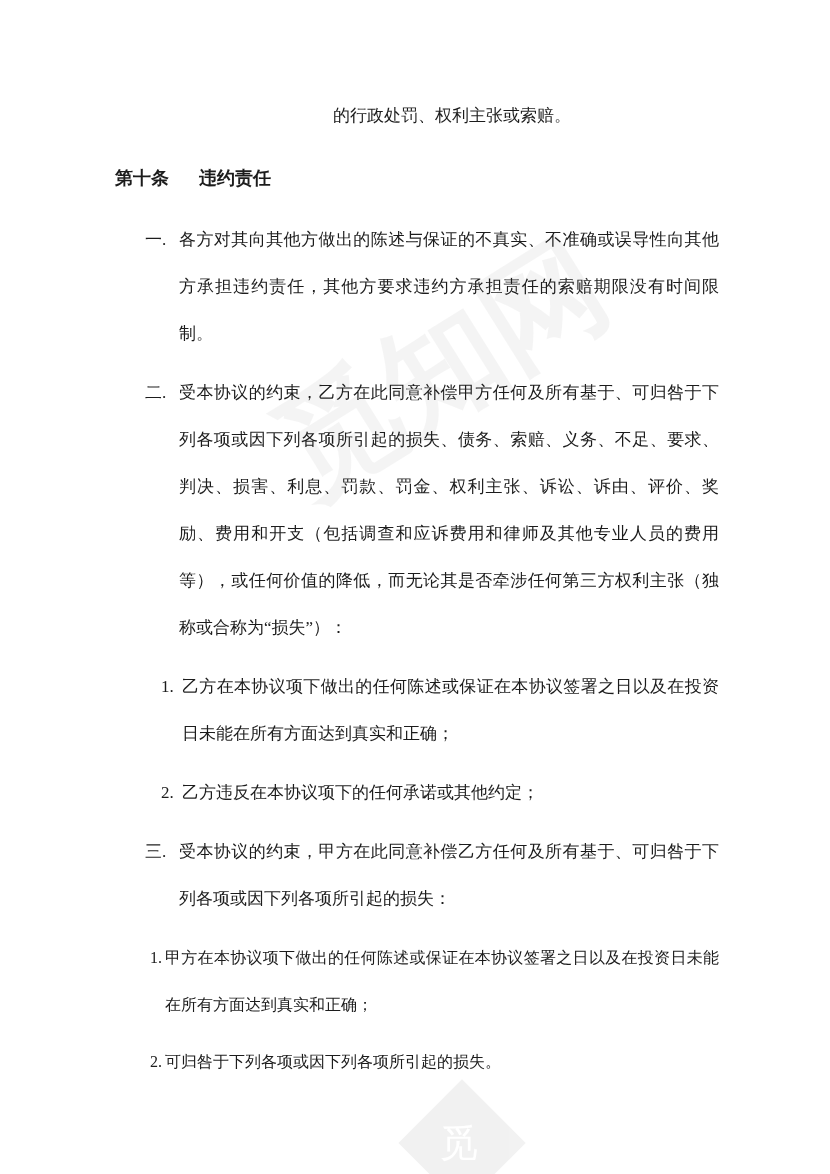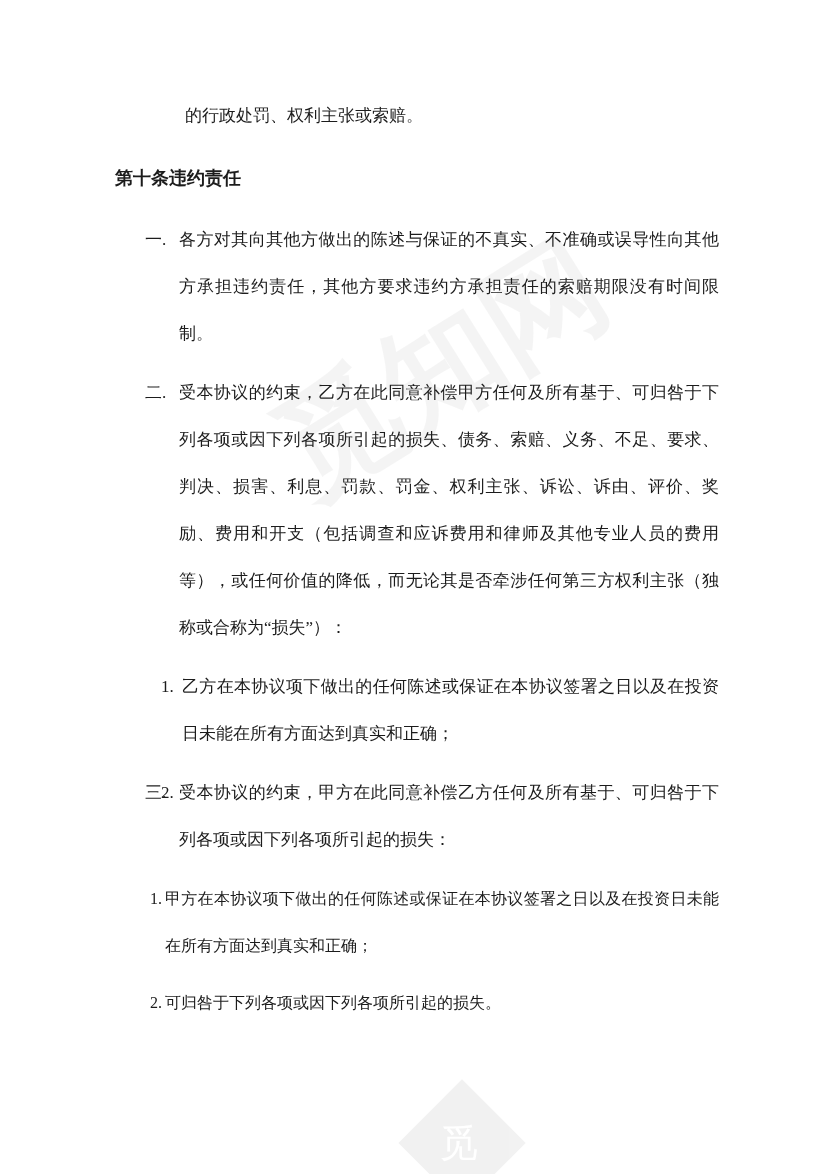--- a/index.html
+++ b/index.html
@@ -15,29 +15,30 @@
   .content {
     position: absolute;
     left: 115px;
     top: 92px;
     width: 604px;
     font-size: 17px;
     line-height: 47px;
   }
   .continuation {
     margin: 0 0 0 70px;
+    text-align: center;
   }
   p { margin: 0; }
   .heading {
     margin: 16px 0 14px 0;
     font-size: 18px;
     font-weight: bold;
     line-height: 47px;
   }
-  .heading-title { }
+  .heading-title { margin-left: 30px; }
   .item {
     position: relative;
     margin: 12px 0 12px 30px;
     padding-left: 34px;
     text-align: justify;
   }
   .item .marker {
     position: absolute;
     left: 0;
     top: 0;
@@ -114,21 +115,21 @@
     <p class="continuation">的行政处罚、权利主张或索赔。</p>
 
     <h2 class="heading"><span class="heading-num">第十条</span><span class="heading-title">违约责任</span></h2>
 
     <p class="item"><span class="marker">一.</span><span class="item-text">各方对其向其他方做出的陈述与保证的不真实、不准确或误导性向其他方承担违约责任，其他方要求违约方承担责任的索赔期限没有时间限制。</span></p>
 
     <p class="item"><span class="marker">二.</span><span class="item-text">受本协议的约束，乙方在此同意补偿甲方任何及所有基于、可归咎于下列各项或因下列各项所引起的损失、债务、索赔、义务、不足、要求、判决、损害、利息、罚款、罚金、权利主张、诉讼、诉由、评价、奖励、费用和开支（包括调查和应诉费用和律师及其他专业人员的费用等），或任何价值的降低，而无论其是否牵涉任何第三方权利主张（独称或合称为“损失”）：</span></p>
 
     <p class="subitem"><span class="marker">1.</span><span class="item-text">乙方在本协议项下做出的任何陈述或保证在本协议签署之日以及在投资日未能在所有方面达到真实和正确；</span></p>
 
-    <p class="subitem"><span class="marker">2.</span></p>
+    <p class="subitem"><span class="marker">2.</span><span class="item-text">乙方违反在本协议项下的任何承诺或其他约定；</span></p>
 
     <p class="item"><span class="marker">三.</span><span class="item-text">受本协议的约束，甲方在此同意补偿乙方任何及所有基于、可归咎于下列各项或因下列各项所引起的损失：</span></p>
 
     <p class="subitem-b"><span class="marker">1.</span><span class="item-text">甲方在本协议项下做出的任何陈述或保证在本协议签署之日以及在投资日未能在所有方面达到真实和正确；</span></p>
 
     <p class="subitem-b"><span class="marker">2.</span><span class="item-text">可归咎于下列各项或因下列各项所引起的损失。</span></p>
 
   </div>
 </div>
 

